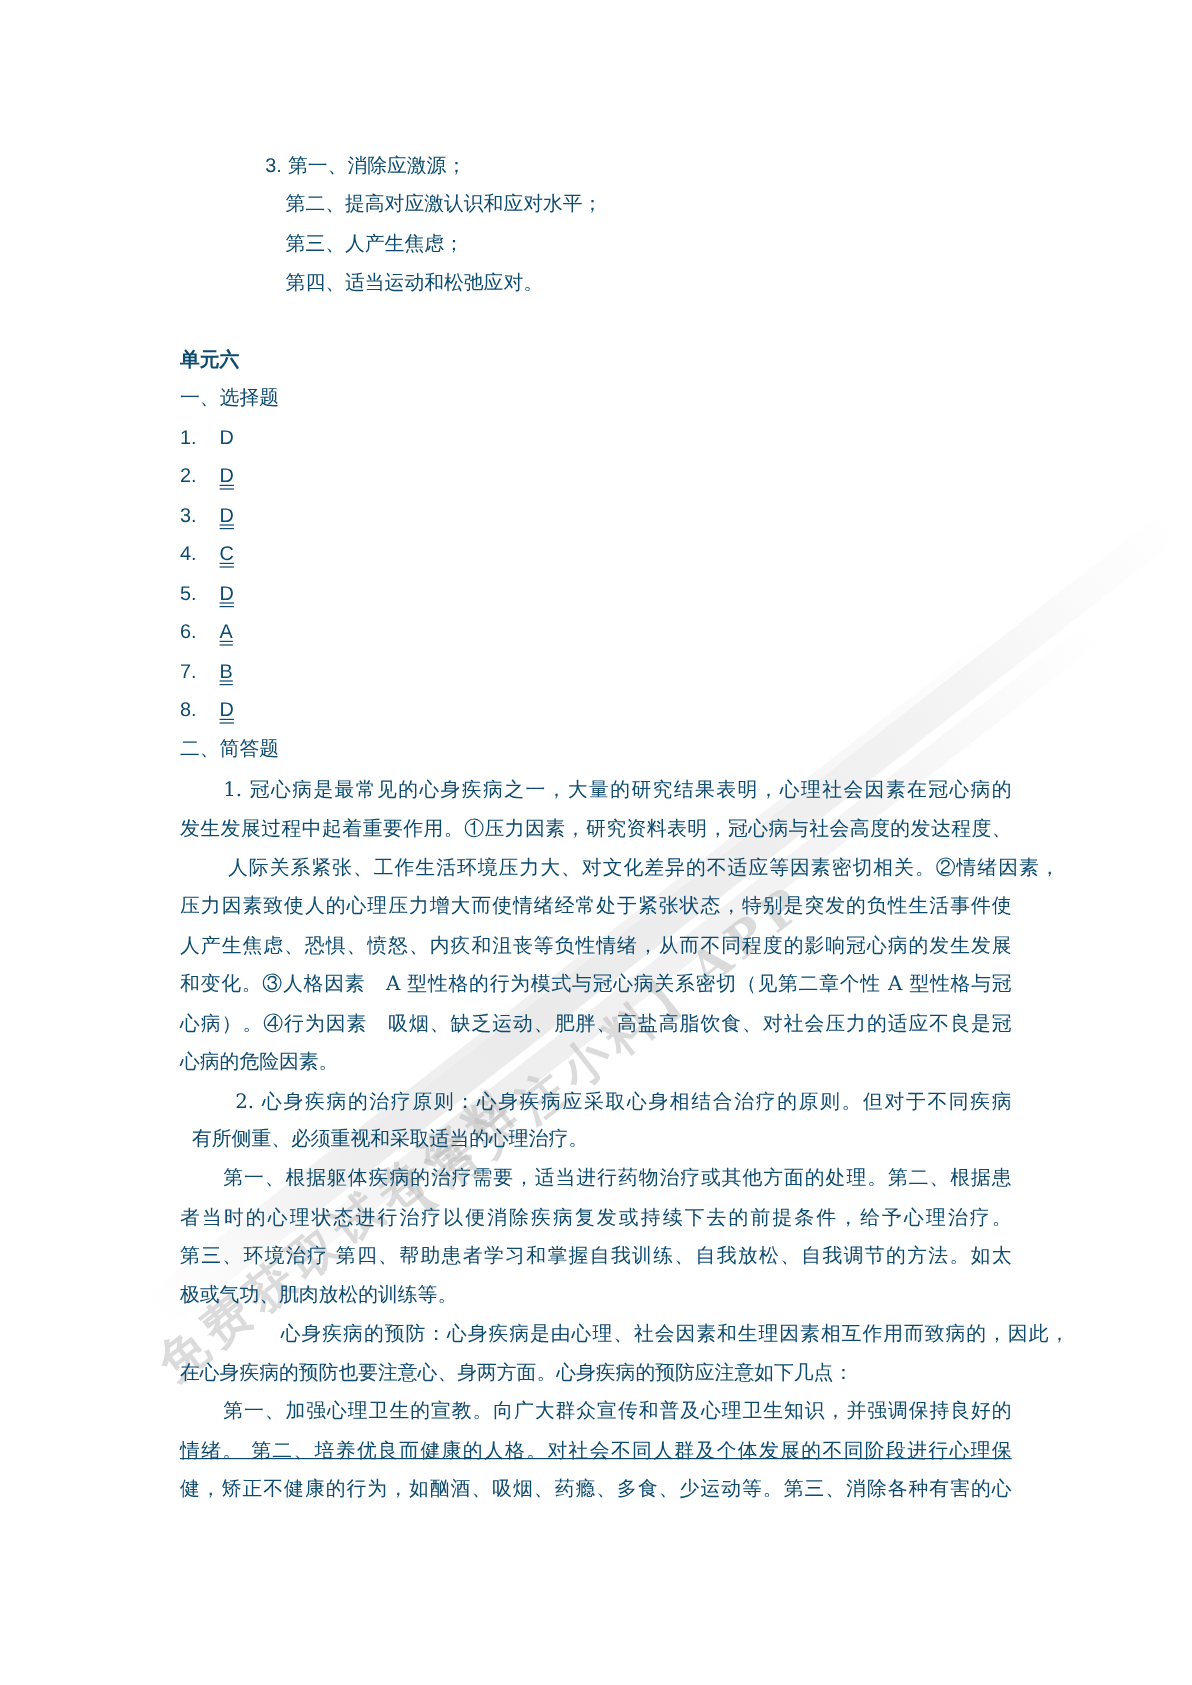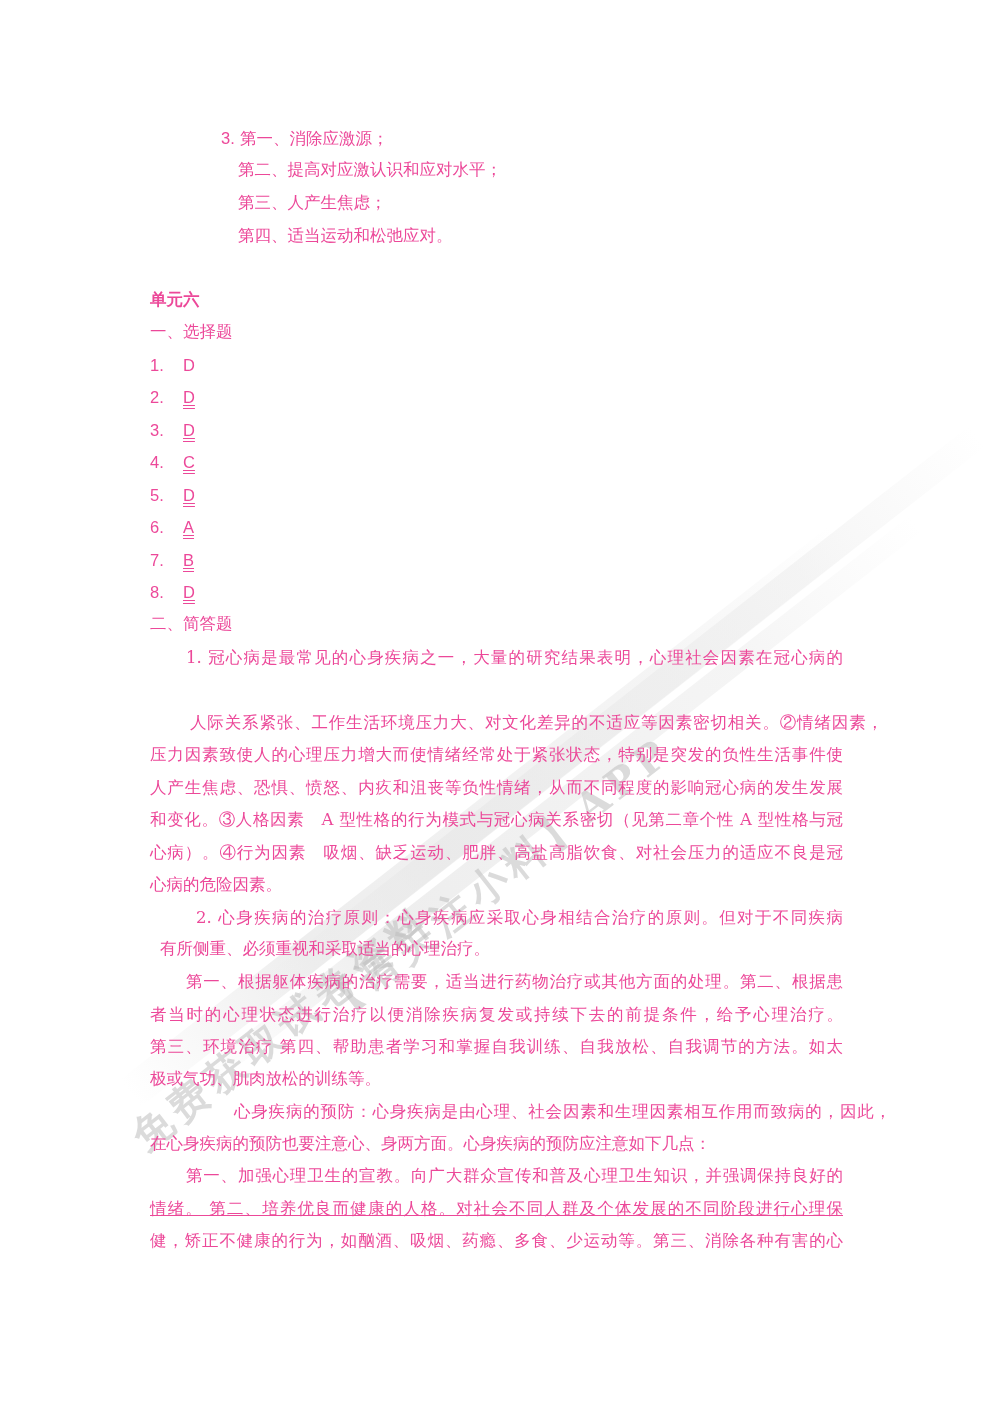--- a/index.html
+++ b/index.html
@@ -14,21 +14,21 @@
     background: linear-gradient(90deg, rgba(235,235,235,0) 0%, rgba(232,232,232,0.75) 25%, rgba(238,238,238,0.6) 75%, rgba(240,240,240,0) 100%);
     transform-origin: left top; transform: rotate(-38deg);
   }
   .wm-text {
     position: absolute; transform-origin: left top; transform: rotate(-38deg);
     font-family: "DejaVu Serif", serif; font-weight: bold; font-size: 40px;
     color: rgba(190,190,190,0.55); letter-spacing: 6px; white-space: nowrap;
   }
   .line {
     position: absolute; font-family: "DejaVu Serif", "Liberation Serif", serif;
-    font-size: 16.5px; color: #ec4899; white-space: nowrap; z-index: 1; line-height: 20px;
+    font-size: 16.5px; color: #0c4a6e; white-space: nowrap; z-index: 1; line-height: 20px;
   }
   .just { width: 693px; text-align: justify; text-align-last: justify; }
   .sans { font-family: "Liberation Sans", "DejaVu Sans", sans-serif; }
   .bold { font-weight: bold; }
   .dbl { text-decoration: underline double; text-underline-offset: 2px; }
   .num { display: inline-block; width: 33px; font-family: "Liberation Sans", sans-serif; }
 </style>
 </head>
 <body>
 
@@ -74,20 +74,21 @@
   <div class="line sans" style="left:150px; top:550px;">
     <span class="num">7.</span><span class="dbl">B</span>
   </div>
   <div class="line sans" style="left:150px; top:582px;">
     <span class="num">8.</span><span class="dbl">D</span>
   </div>
 
   <div class="line" style="left:150px; top:614px;text-align:center;">二、简答题</div>
 
   <div class="line" style="left:186px; top:648px; width:657px; text-align:justify; text-align-last:justify;">1. 冠心病是最常见的心身疾病之一，大量的研究结果表明，心理社会因素在冠心病的</div>
+  <div class="line just" style="left:150px; top:681px;">发生发展过程中起着重要作用。①压力因素，研究资料表明，冠心病与社会高度的发达程度、</div>
   <div class="line just" style="left:150px; top:713px;margin-left:40px;">人际关系紧张、工作生活环境压力大、对文化差异的不适应等因素密切相关。②情绪因素，</div>
   <div class="line just" style="left:150px; top:745px;">压力因素致使人的心理压力增大而使情绪经常处于紧张状态，特别是突发的负性生活事件使</div>
   <div class="line just" style="left:150px; top:778px;">人产生焦虑、恐惧、愤怒、内疚和沮丧等负性情绪，从而不同程度的影响冠心病的发生发展</div>
   <div class="line just" style="left:150px; top:810px;">和变化。③人格因素　A 型性格的行为模式与冠心病关系密切（见第二章个性 A 型性格与冠</div>
   <div class="line just" style="left:150px; top:843px;">心病）。④行为因素　吸烟、缺乏运动、肥胖、高盐高脂饮食、对社会压力的适应不良是冠</div>
   <div class="line" style="left:150px; top:875px;">心病的危险因素。</div>
 
   <div class="line" style="left:196px; top:908px; width:647px; text-align:justify; text-align-last:justify;">2. 心身疾病的治疗原则：心身疾病应采取心身相结合治疗的原则。但对于不同疾病</div>
   <div class="line" style="left:160px; top:940px;font-family:Liberation Mono, monospace;">有所侧重、必须重视和采取适当的心理治疗。</div>
 

